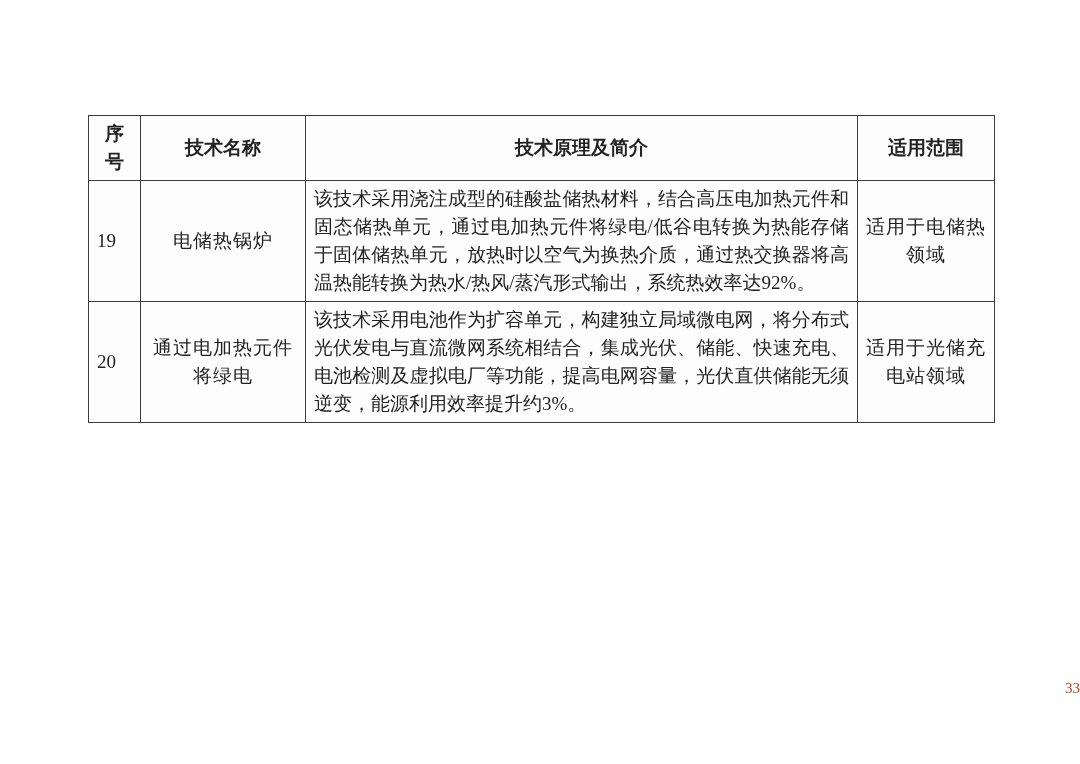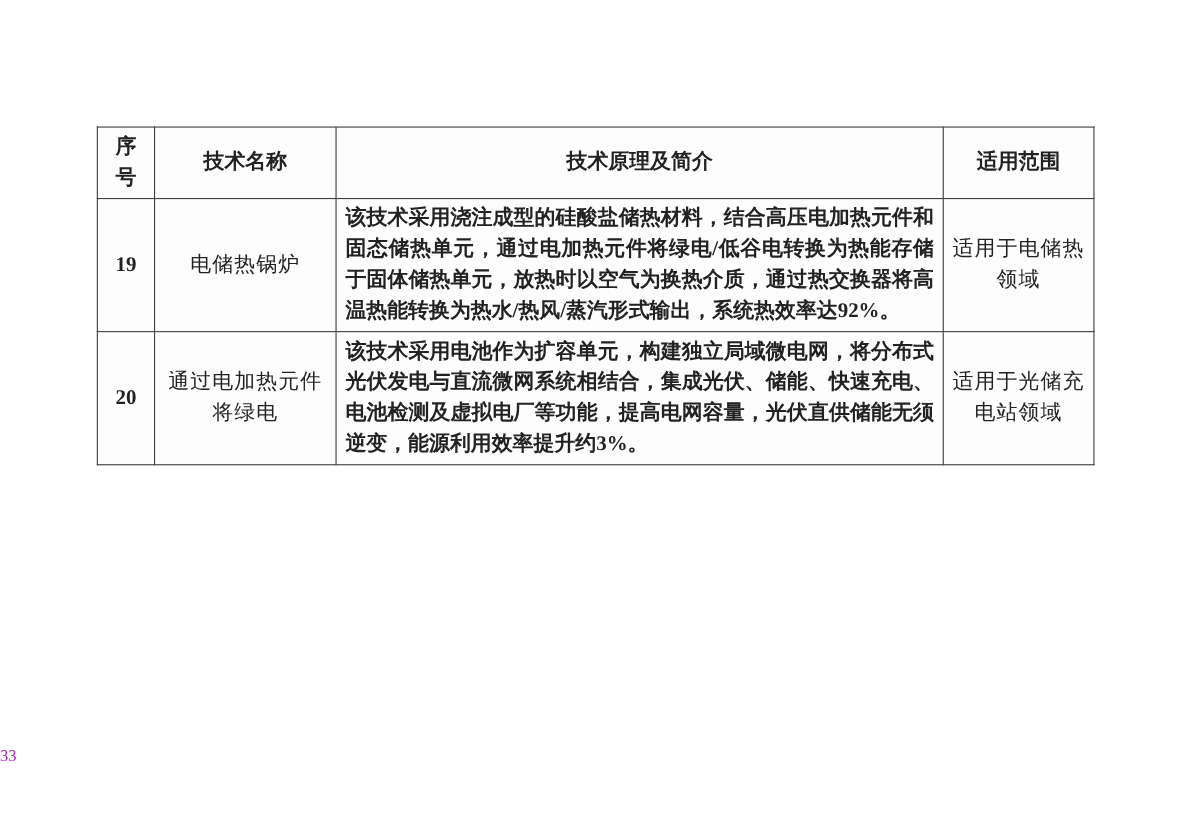--- a/index.html
+++ b/index.html
@@ -33,54 +33,51 @@
     background: #fdfdfd;
   }
   th.hdr {
     font-weight: bold;
     text-align: center;
     height: 34px;
     font-size: 18.5px;
     color: #111111;
   }
   td.col-index {
-    text-align: center;
     vertical-align: middle;
     font-size: 19px;
-    font-weight: bold;
   }
   td.col-name {
     text-align: center;
     vertical-align: middle;
     padding-left: 10px;
     padding-right: 10px;
     letter-spacing: 1px;
   }
   td.col-desc {
     text-align: justify;
     text-justify: inter-character;
     vertical-align: middle;
     padding: 6px 9px;
-    font-weight: bold;
   }
   td.col-scope {
     text-align: center;
     vertical-align: middle;
     padding-left: 9px;
     padding-right: 6px;
     letter-spacing: 1px;
   }
   .page-number {
     position: absolute;
     left: 0;
     right: 0;
     top: 680px;
-    text-align: left;
+    text-align: right;
     font-size: 15px;
-    color: #a21caf;
+    color: #c2410c;
     font-family: "Liberation Serif", "DejaVu Serif", serif;
   }
 </style>
 </head>
 <body>
 
 <div class="page">
 
   <table class="tech-table">
     <colgroup>

